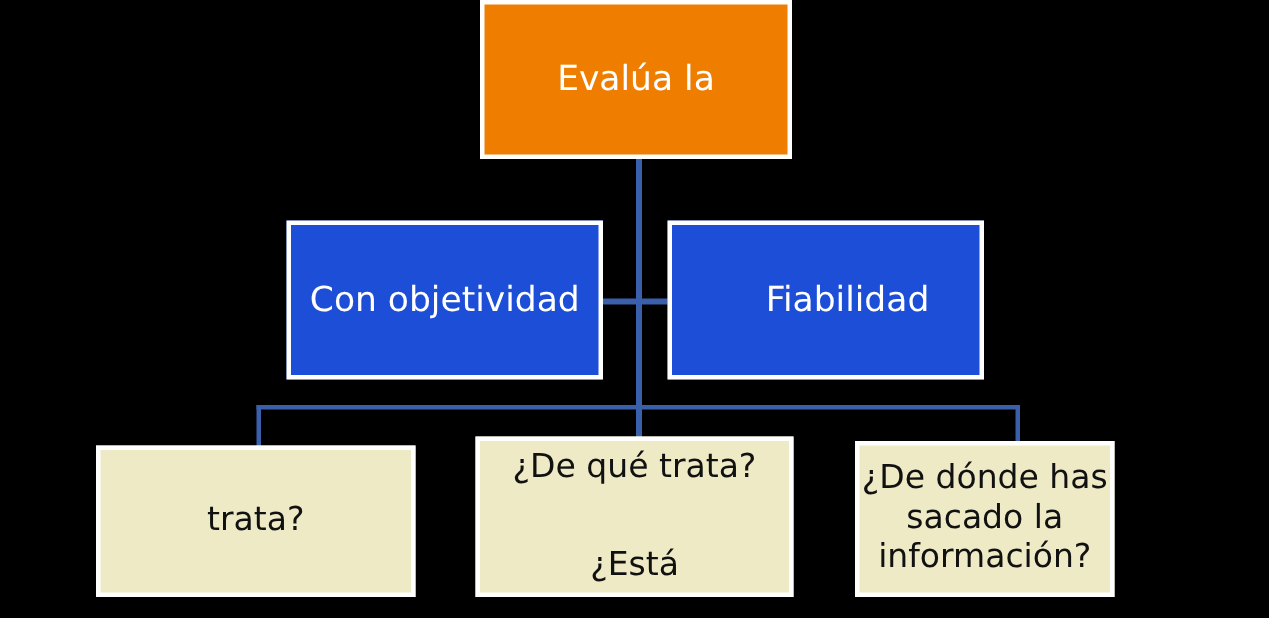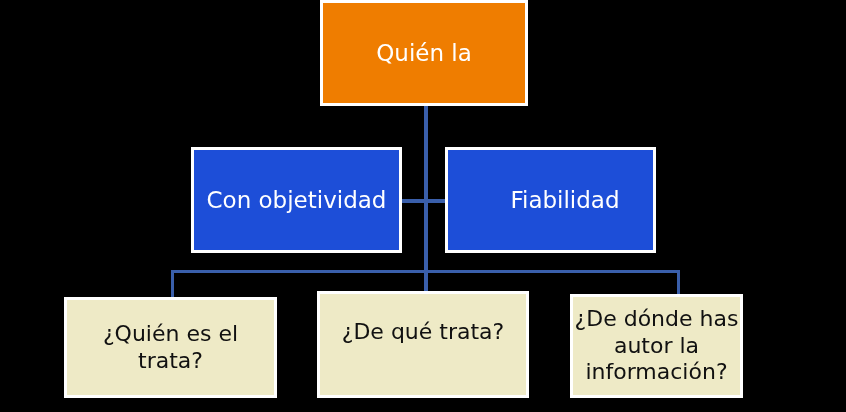--- a/index.html
+++ b/index.html
@@ -71,40 +71,40 @@
 
   <div class="line" style="left:171px; top:270px; width:509px; height:3px;"></div>
 
   <div class="line" style="left:171px; top:270px; width:3px; height:28px;"></div>
 
   <div class="line" style="left:424px; top:270px; width:4px; height:22px;"></div>
 
   <div class="line" style="left:677px; top:270px; width:3px; height:24px;"></div>
 
   <div class="node node-root" style="left:320px; top:0px; width:208px; height:106px;">
-    <span class="txt">Quién la</span>
+    <span class="txt">Evalúa la</span>
   </div>
 
   <div class="node node-mid" style="left:191px; top:147px; width:211px; height:106px;">
     <span class="txt">Con objetividad</span>
   </div>
 
   <div class="node node-mid" style="left:445px; top:147px; width:211px; height:106px;padding-left:29px;">
     <span class="txt">Fiabilidad</span>
   </div>
 
   <div class="node node-leaf" style="left:64px; top:297px; width:213px; height:101px;">
-    <span class="txt">¿Quién es el</span>
     <span class="txt">trata?</span>
   </div>
 
   <div class="node node-leaf" style="left:317px; top:291px; width:212px; height:107px;gap:13px;">
     <span class="txt">¿De qué trata?</span>
     <span class="tl-gap"></span>
+    <span class="txt">¿Está</span>
   </div>
 
   <div class="node node-leaf" style="left:570px; top:294px; width:173px; height:104px;">
     <span class="txt">¿De dónde has</span>
-    <span class="txt">autor la</span>
+    <span class="txt">sacado la</span>
     <span class="txt">información?</span>
   </div>
 
 </div>
 
 </body></html>

